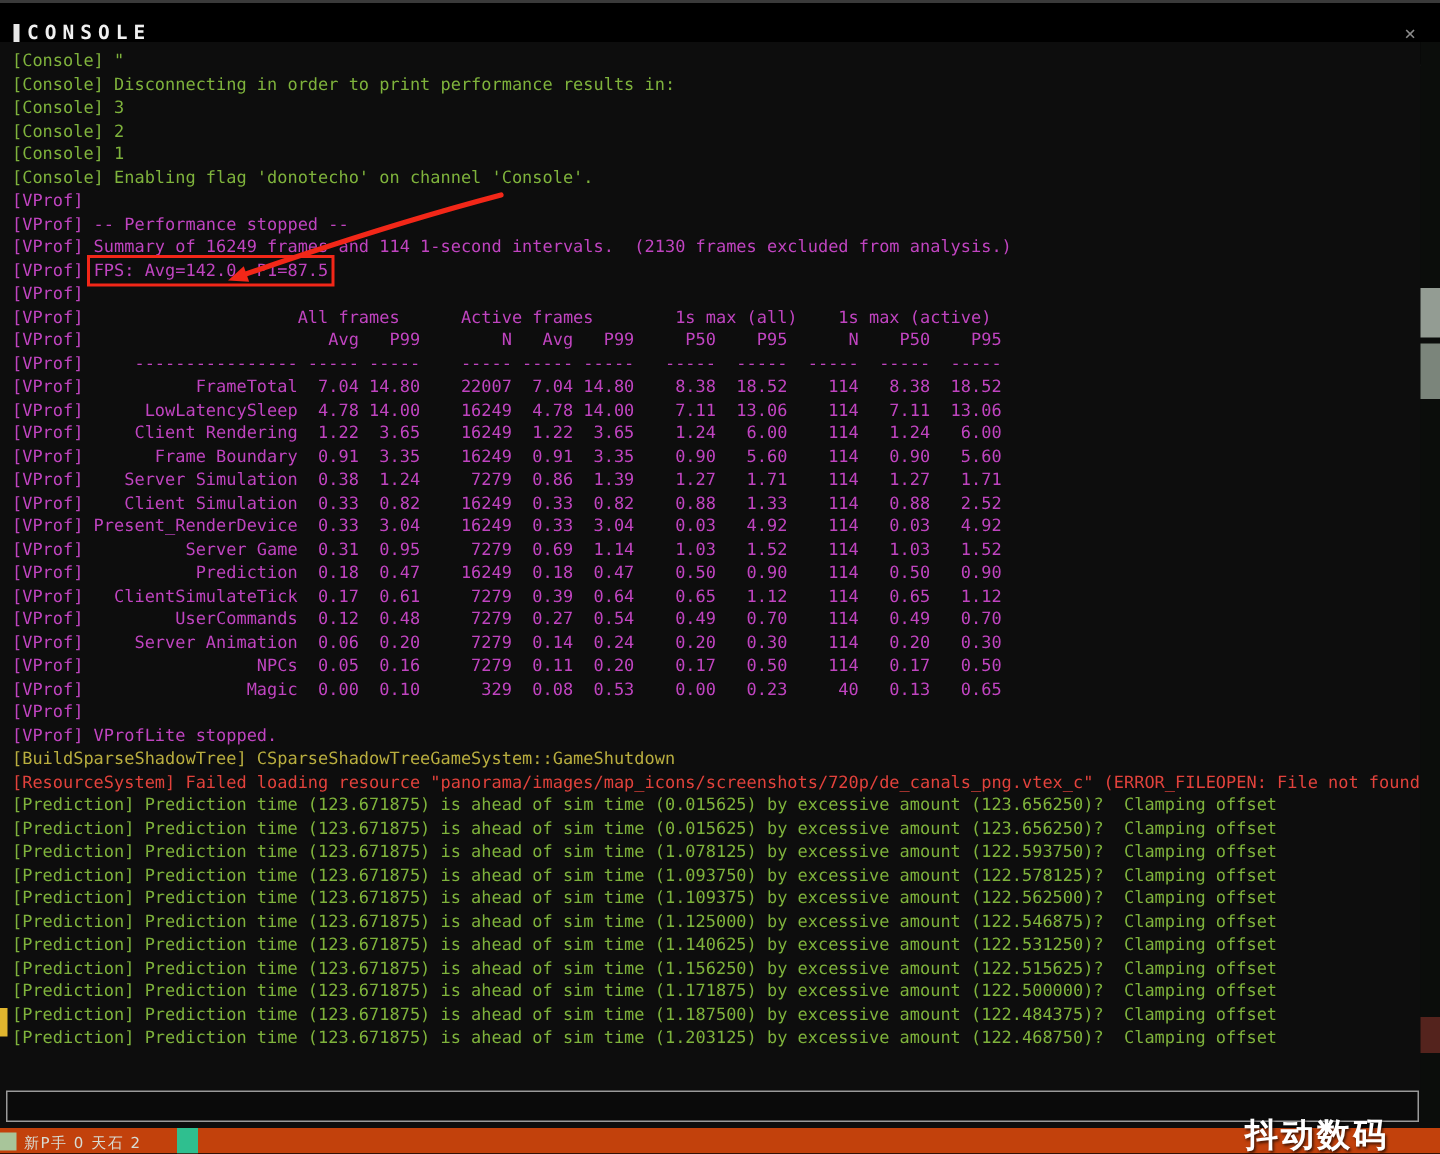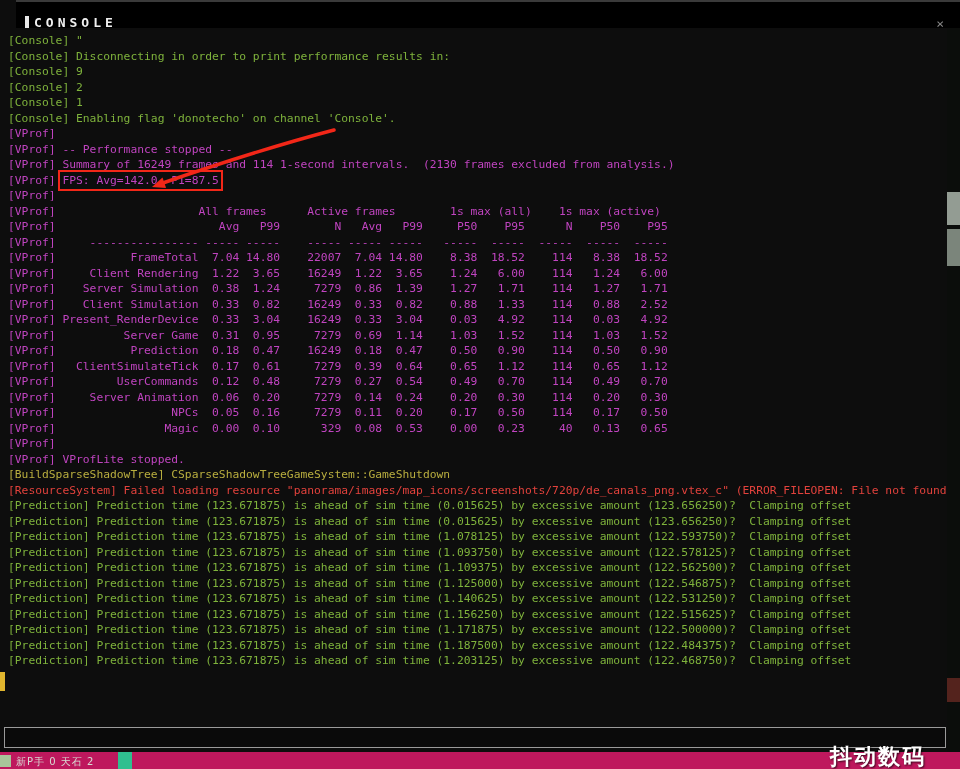--- a/index.html
+++ b/index.html
@@ -1,21 +1,21 @@
 <!DOCTYPE html>
 <html style="--console_bg: #0d0d0d; --titlebar_bg: #000000; --title_text: #f0f0f0; --green: #7fb33c; --magenta: #c044c0; --yellow: #b9ae3f; --red: #e2423c; --annotation_red: #f22718; --input_border: #9a9a9a; --marker_yellow: #e0b52e; --teal: #2fbf8f; --watermark: #ffffff;"><head>
 <meta charset="utf-8">
 <style>
   * { margin:0; padding:0; box-sizing:border-box; }
   html,body { width:960px; height:769px; background:#000; overflow:hidden; }
   body { font-family:"DejaVu Sans Mono", monospace; position:relative; }
 
   .screen { position:absolute; inset:0; background:var(--console_bg); }
 
-  .titlebar { position:absolute; top:0; left:16px; right:0; height:44px;
+  .titlebar { position:absolute; top:0; left:0; right:0; height:44px;
               background:var(--titlebar_bg); border-top:2px solid #3a3a3a;
               border-bottom:1px solid #232323; display:flex; align-items:center;text-decoration:underline; }
   .title-icon { width:4px; height:13px; background:#e8e8e8; margin-left:9px; }
   .title-text { color:var(--title_text); font-size:13px; font-weight:bold;
                 letter-spacing:4px; margin-left:5px; }
   .close-btn { position:absolute; right:16px; top:50%; transform:translateY(-50%);
                color:#8a8a8a; font-size:13px; cursor:pointer; }
 
   .console-body { position:absolute; top:28px; left:0; width:947px; height:724px;
                   background:var(--console_bg); overflow:hidden; }
@@ -28,21 +28,21 @@
 
   .fps-box { outline:2px solid var(--annotation_red); outline-offset:2px; }
 
   .arrow-svg { position:absolute; left:138px; top:94px; width:210px; height:80px;
                overflow:visible; pointer-events:none; }
 
   .console-input { position:absolute; left:4px; top:727px; width:942px; height:21px;
                    background:#0a0a0a; border:1px solid var(--input_border);
                    color:#ddd; font-family:inherit; font-size:12px; padding:0 4px; outline:none; }
 
-  .bottom-strip { position:absolute; left:0; top:752px; width:100%; height:17px; background:#be185d; }
+  .bottom-strip { position:absolute; left:0; top:752px; width:100%; height:17px; background:#c2410c; }
   .hud-badge { position:absolute; left:0; top:3px; width:11px; height:12px; background:#a8c59a; }
   .hud-label { position:absolute; left:16px; top:3px; font-size:10px; color:#d8dcd4;
                letter-spacing:1px; font-family:"DejaVu Sans", sans-serif; }
   .hud-teal  { position:absolute; left:118px; top:0; width:14px; height:17px; background:var(--teal); }
 
   .game-strip { position:absolute; right:0; top:28px; width:13px; height:741px; background:#0b0d0b; }
   .patch { position:absolute; left:0; width:100%; }
   .patch-1 { top:164px; height:33px; background:#939c93; }
   .patch-2 { top:201px; height:37px; background:#7b857b; }
   .patch-3 { top:650px; height:24px; background:#54231d; }
@@ -61,34 +61,36 @@
   <div class="titlebar">
     <span class="title-icon"></span>
     <span class="title-text">CONSOLE</span>
     <span class="close-btn">×</span>
   </div>
 
   <div class="console-body">
     <div class="lines">
       <div class="line" data-color="green">[Console] "</div>
       <div class="line" data-color="green">[Console] Disconnecting in order to print performance results in:</div>
-      <div class="line" data-color="green">[Console] 9</div>
+      <div class="line" data-color="green">[Console] 3</div>
       <div class="line" data-color="green">[Console] 2</div>
       <div class="line" data-color="green">[Console] 1</div>
       <div class="line" data-color="green">[Console] Enabling flag 'donotecho' on channel 'Console'.</div>
       <div class="line" data-color="magenta">[VProf]</div>
       <div class="line" data-color="magenta">[VProf] -- Performance stopped --</div>
       <div class="line" data-color="magenta">[VProf] Summary of 16249 frames and 114 1-second intervals.  (2130 frames excluded from analysis.)</div>
       <div class="line" data-color="magenta"><span>[VProf] </span><span class="fps-box">FPS: Avg=142.0, P1=87.5</span></div>
       <div class="line" data-color="magenta">[VProf]</div>
       <div class="line" data-color="magenta">[VProf]                     All frames      Active frames        1s max (all)    1s max (active)</div>
       <div class="line" data-color="magenta">[VProf]                        Avg   P99        N   Avg   P99     P50    P95      N    P50    P95</div>
       <div class="line" data-color="magenta">[VProf]     ---------------- ----- -----    ----- ----- -----   -----  -----  -----  -----  -----</div>
       <div class="line" data-color="magenta">[VProf]           FrameTotal  7.04 14.80    22007  7.04 14.80    8.38  18.52    114   8.38  18.52</div>
+      <div class="line" data-color="magenta">[VProf]      LowLatencySleep  4.78 14.00    16249  4.78 14.00    7.11  13.06    114   7.11  13.06</div>
       <div class="line" data-color="magenta">[VProf]     Client Rendering  1.22  3.65    16249  1.22  3.65    1.24   6.00    114   1.24   6.00</div>
+      <div class="line" data-color="magenta">[VProf]       Frame Boundary  0.91  3.35    16249  0.91  3.35    0.90   5.60    114   0.90   5.60</div>
       <div class="line" data-color="magenta">[VProf]    Server Simulation  0.38  1.24     7279  0.86  1.39    1.27   1.71    114   1.27   1.71</div>
       <div class="line" data-color="magenta">[VProf]    Client Simulation  0.33  0.82    16249  0.33  0.82    0.88   1.33    114   0.88   2.52</div>
       <div class="line" data-color="magenta">[VProf] Present_RenderDevice  0.33  3.04    16249  0.33  3.04    0.03   4.92    114   0.03   4.92</div>
       <div class="line" data-color="magenta">[VProf]          Server Game  0.31  0.95     7279  0.69  1.14    1.03   1.52    114   1.03   1.52</div>
       <div class="line" data-color="magenta">[VProf]           Prediction  0.18  0.47    16249  0.18  0.47    0.50   0.90    114   0.50   0.90</div>
       <div class="line" data-color="magenta">[VProf]   ClientSimulateTick  0.17  0.61     7279  0.39  0.64    0.65   1.12    114   0.65   1.12</div>
       <div class="line" data-color="magenta">[VProf]         UserCommands  0.12  0.48     7279  0.27  0.54    0.49   0.70    114   0.49   0.70</div>
       <div class="line" data-color="magenta">[VProf]     Server Animation  0.06  0.20     7279  0.14  0.24    0.20   0.30    114   0.20   0.30</div>
       <div class="line" data-color="magenta">[VProf]                 NPCs  0.05  0.16     7279  0.11  0.20    0.17   0.50    114   0.17   0.50</div>
       <div class="line" data-color="magenta">[VProf]                Magic  0.00  0.10      329  0.08  0.53    0.00   0.23     40   0.13   0.65</div>

